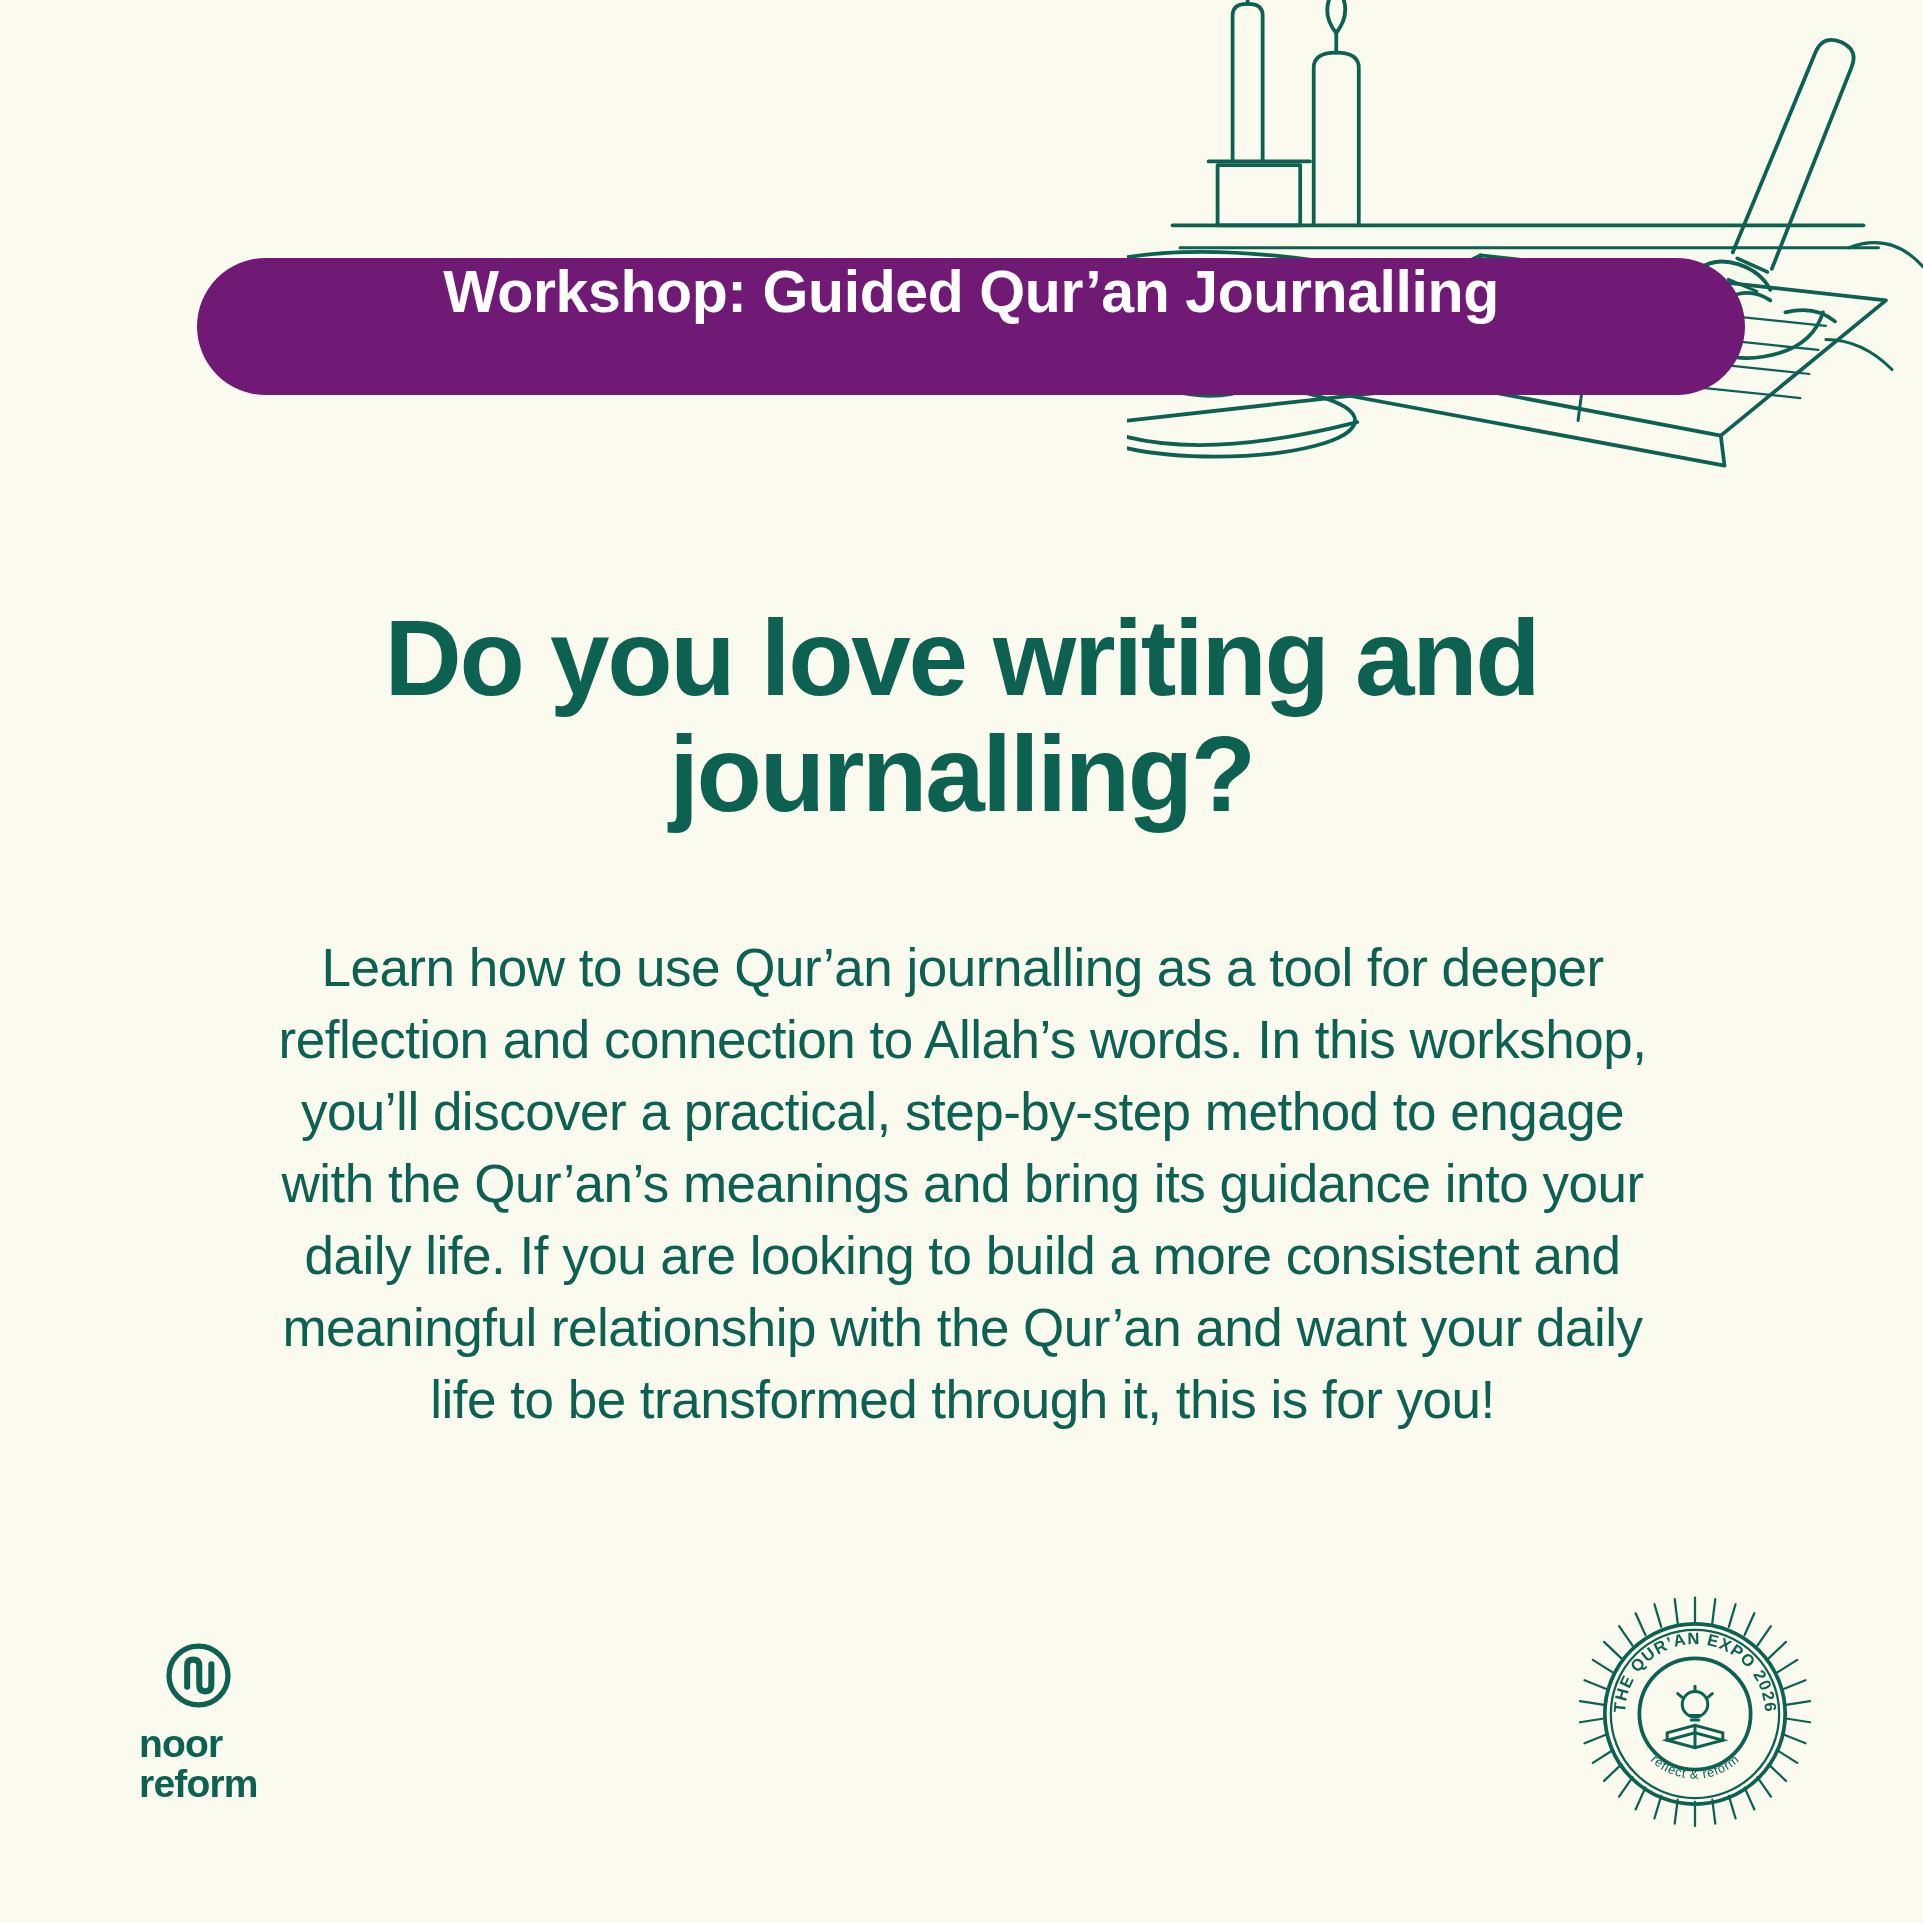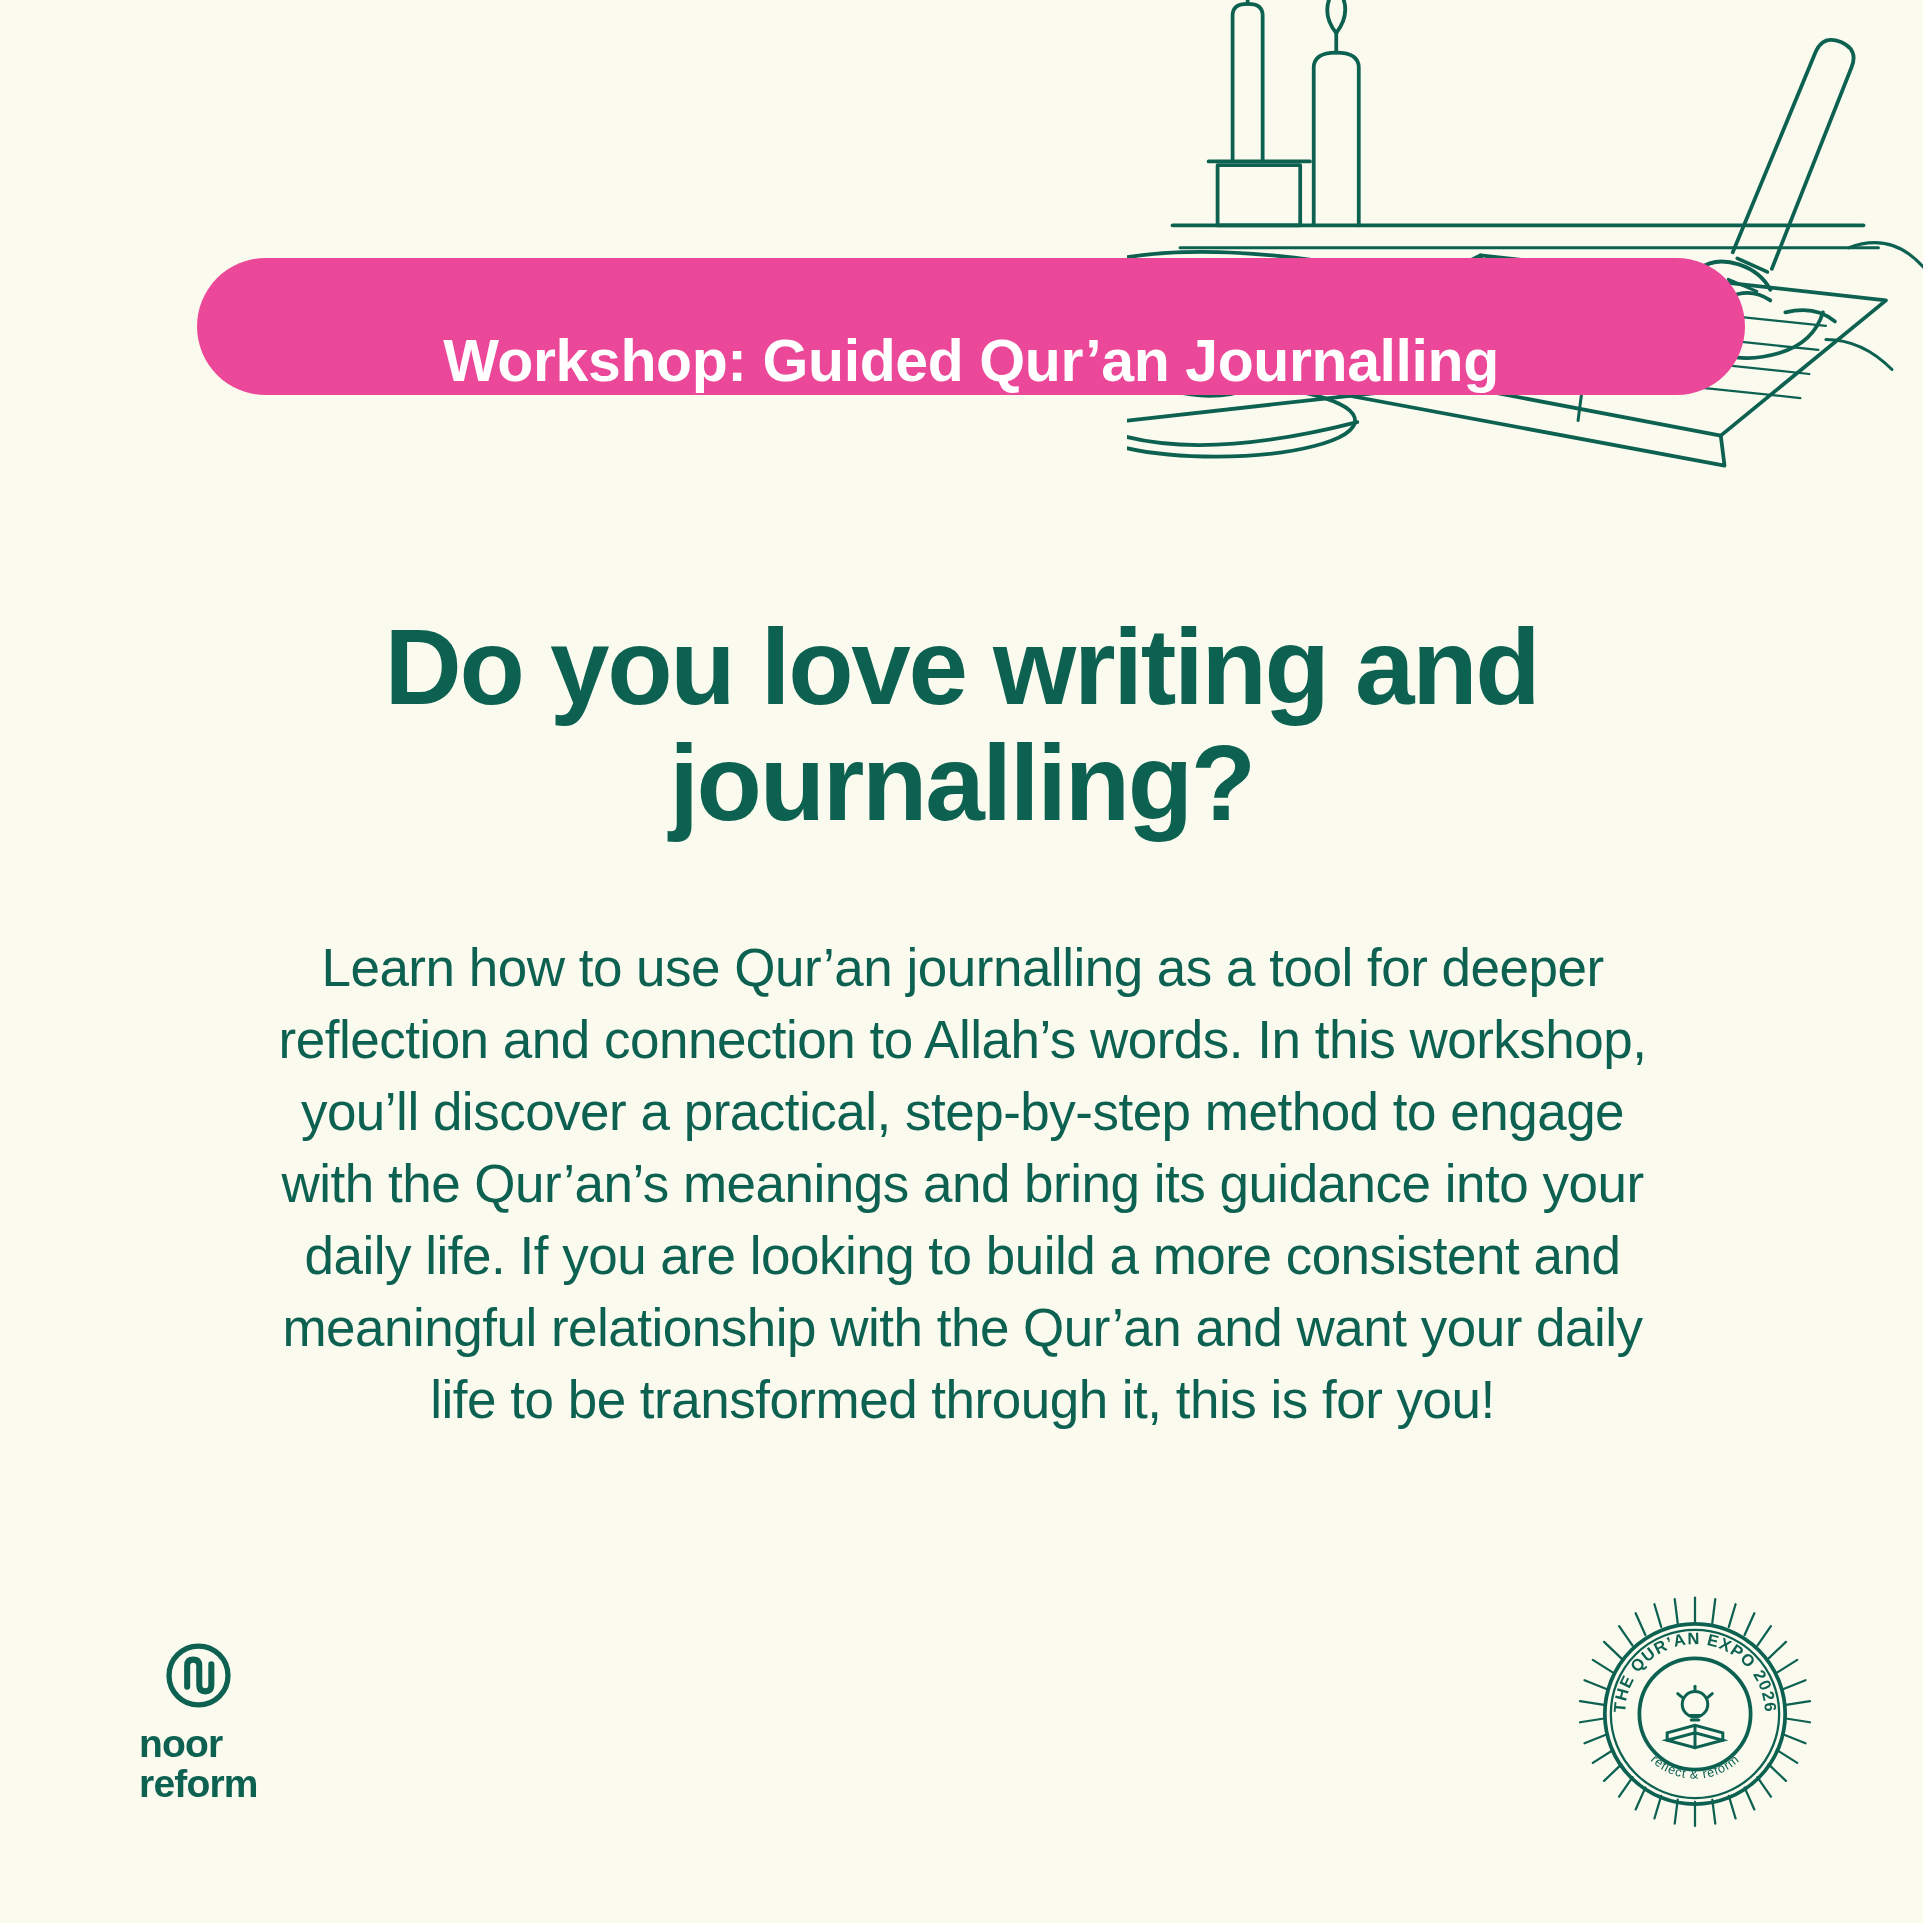--- a/index.html
+++ b/index.html
@@ -33,24 +33,24 @@
     pointer-events: none;
   }
 
   
   .title-pill {
     position: absolute;
     left: 197px;
     top: 258px;
     width: 1548px;
     height: 137px;
-    background: #ec4899;
+    background: #701a75;
     border-radius: 83px;
     display: flex;
-    align-items: flex-end;
+    align-items: flex-start;
     justify-content: center;
     box-sizing: border-box;
     padding: 0 45px;
   }
   .title-pill-text {
     color: #ffffff;
     font-size: 59px;
     font-weight: bold;
     letter-spacing: -0.4px;
     white-space: nowrap;
@@ -61,21 +61,20 @@
     position: absolute;
     left: 225px;
     top: 601px;
     width: 1473px;
     text-align: center;
     font-size: 107px;
     font-weight: bold;
     line-height: 1.08;
     letter-spacing: -2.3px;
     color: #0d6151;
-    margin-top: 9px;
   }
 
   
   .body-copy {
     position: absolute;
     left: 271px;
     top: 932px;
     width: 1383px;
     text-align: center;
     font-size: 53px;

